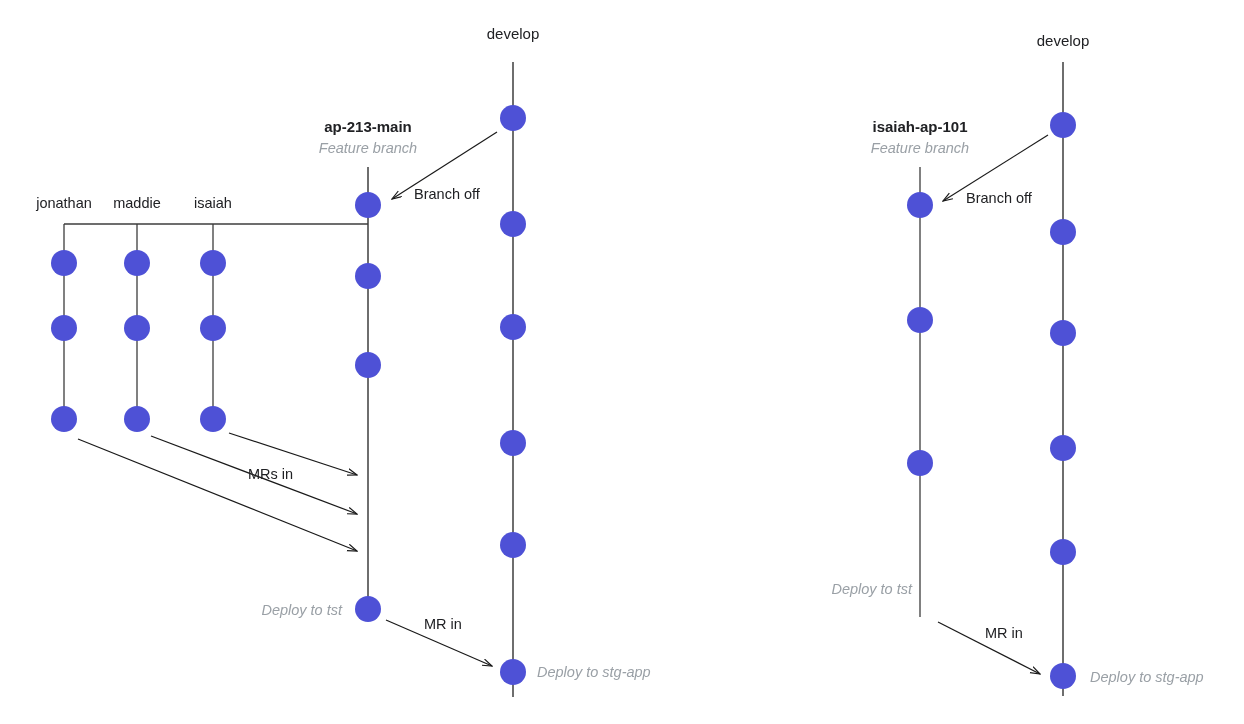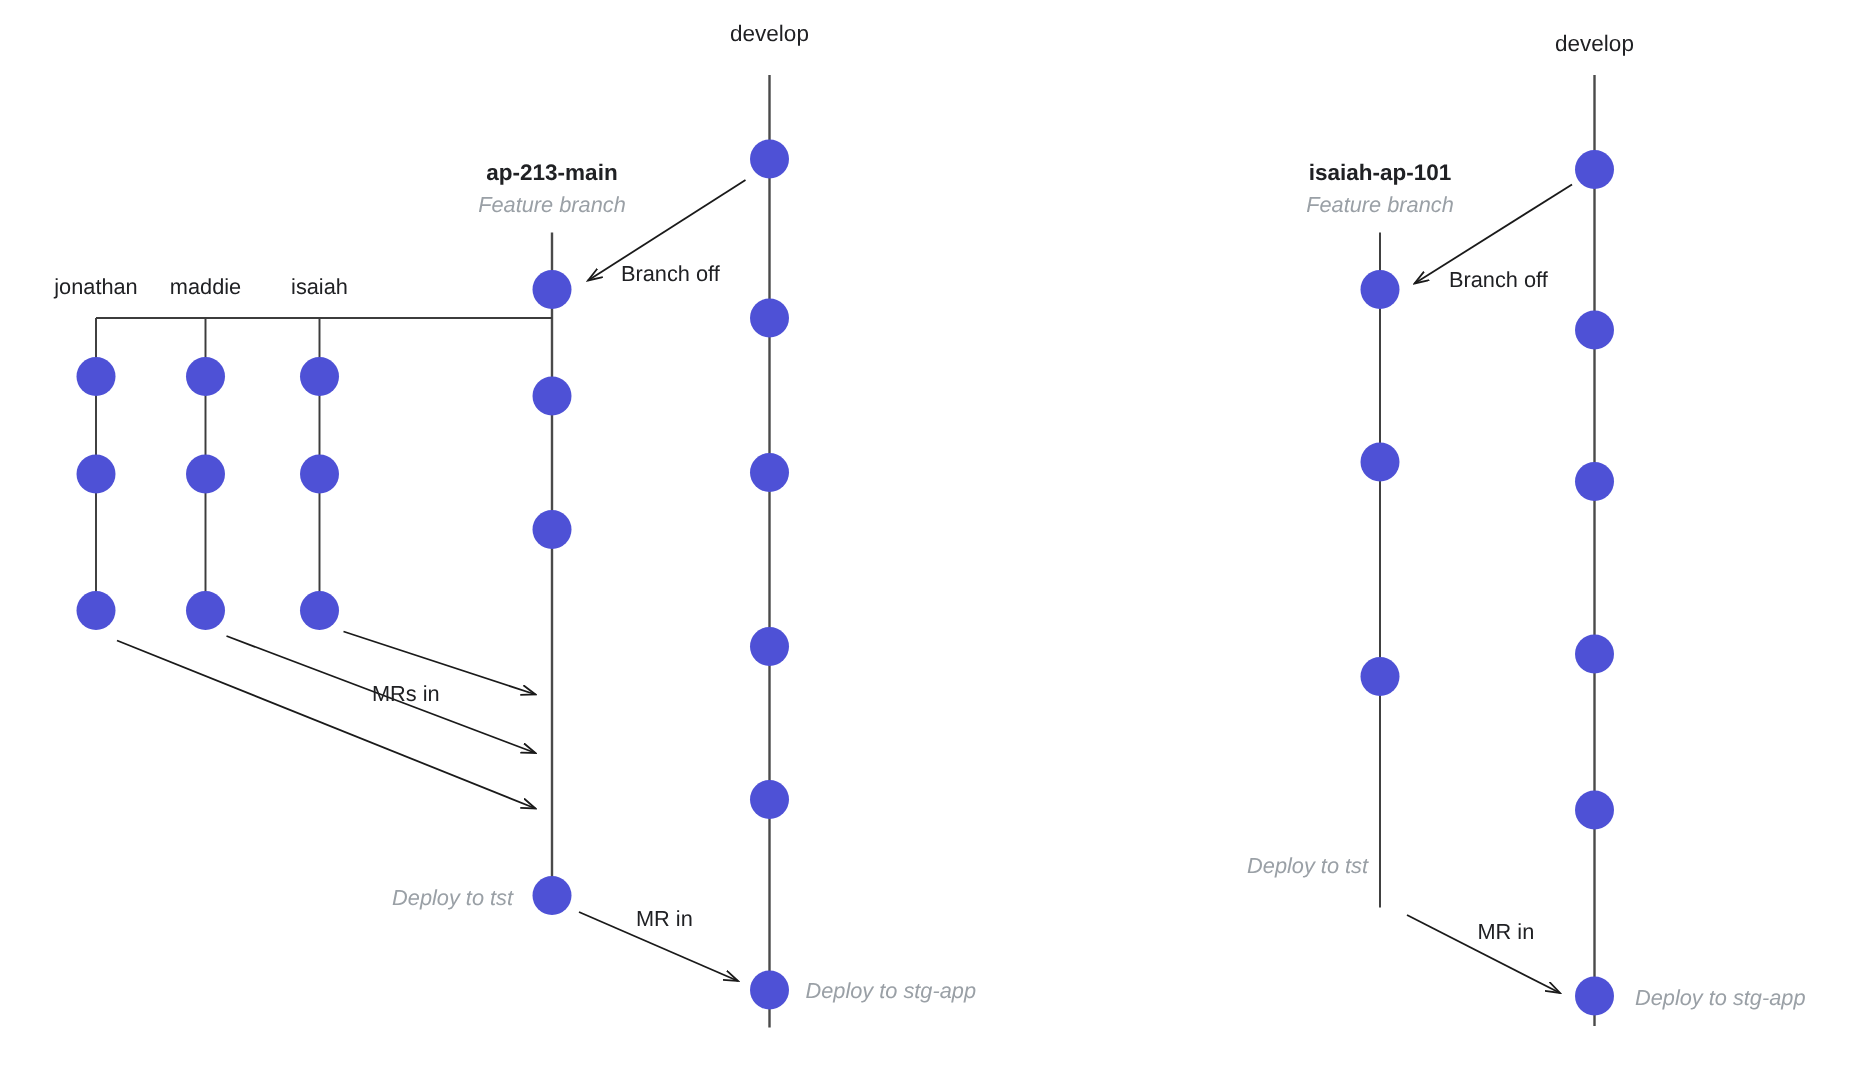--- a/index.html
+++ b/index.html
@@ -11,21 +11,21 @@
   body {
     width: 1244px;
     height: 724px;
     font-family: "Liberation Sans", sans-serif;
     overflow: hidden;
     position: relative;
   }
   #diagram-root {
     position: absolute;
     left: 0;
-    top: 0;
+    top: 12px;
     width: 1244px;
     height: 616px;
   }
   svg.canvas {
     position: absolute;
     left: 0;
     top: 0;
     width: 1244px;
     height: 724px;
     display: block;

